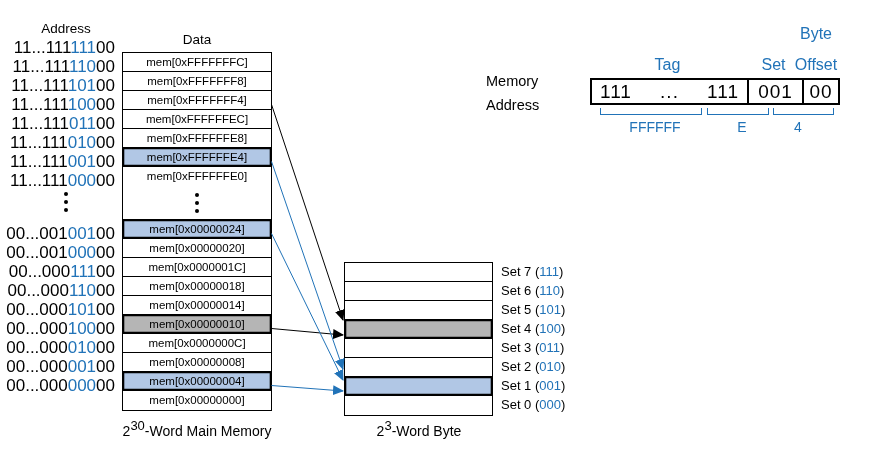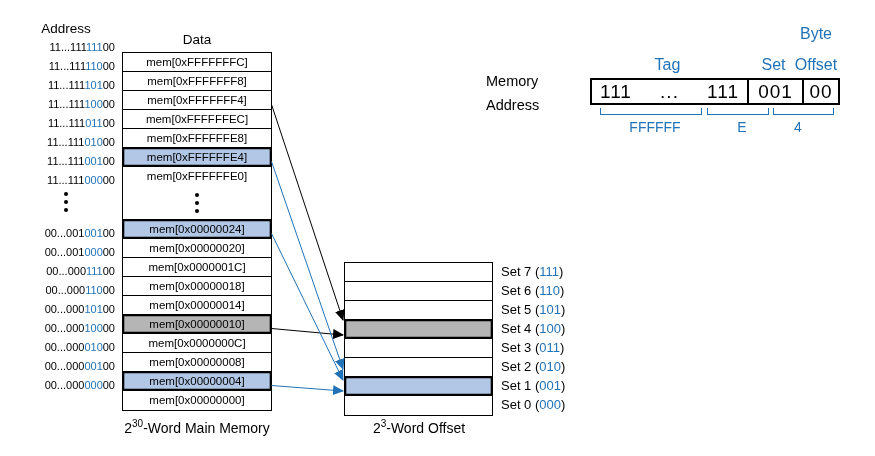--- a/index.html
+++ b/index.html
@@ -3,23 +3,23 @@
 <meta charset="utf-8">
 <style>
   html,body{margin:0;padding:0;background:#fff;}
   #fig{
     position:relative;width:875px;height:456px;background:#fff;overflow:hidden;
     font-family:"Liberation Sans",sans-serif;color:#000;
   }
   .abs{position:absolute;}
   .hdr{font-size:13.5px;text-align:center;}
   .cap{font-size:14px;text-align:center;white-space:nowrap;}
-  .cap sup{font-size:10px;}
+  .cap sup{font-size:13px;}
   
-  .addr-row{height:19px;line-height:19px;font-size:11px;text-align:right;white-space:nowrap;}
+  .addr-row{height:19px;line-height:19px;font-size:17px;text-align:right;white-space:nowrap;}
   .setbits{color:var(--blue);}
   
   .box{border:1.5px solid #000;box-sizing:border-box;background:#fff;}
   .mrow{height:19px;line-height:18px;box-sizing:border-box;border-bottom:1px solid #000;
         font-size:11.5px;text-align:center;white-space:nowrap;}
   .mrow:last-child{border-bottom:none;}
   .hl-gray{background:var(--gray);box-shadow:inset 0 0 0 1.3px #000;}
   .hl-blue{background:var(--lblue);box-shadow:inset 0 0 0 1.3px #000;}
   .crow{height:19px;box-sizing:border-box;border-bottom:1px solid #000;}
   .crow:last-child{border-bottom:none;}
@@ -130,21 +130,21 @@
       <div class="slabel">Set 6 (<span class="setbits">110</span>)</div>
       <div class="slabel">Set 5 (<span class="setbits">101</span>)</div>
       <div class="slabel">Set 4 (<span class="setbits">100</span>)</div>
       <div class="slabel">Set 3 (<span class="setbits">011</span>)</div>
       <div class="slabel">Set 2 (<span class="setbits">010</span>)</div>
       <div class="slabel">Set 1 (<span class="setbits">001</span>)</div>
       <div class="slabel">Set 0 (<span class="setbits">000</span>)</div>
     </div>
 
   <div class="abs cap" style="left:344px;top:418px;width:150px;">
-    <span>2</span><sup>3</sup><span>-Word Offset</span>
+    <span>2</span><sup>3</sup><span>-Word Byte</span>
   </div>
 
   <div class="abs ma-label" style="left:486px;top:69px;">
     <div>Memory</div>
     <div>Address</div>
   </div>
 
   <div class="abs bytelab" style="left:780px;top:25px;width:72px;">Byte</div>
   <div class="abs bluelab" style="left:590px;top:56px;width:155px;">Tag</div>
   <div class="abs bluelab" style="left:745px;top:56px;width:57px;">Set</div>

